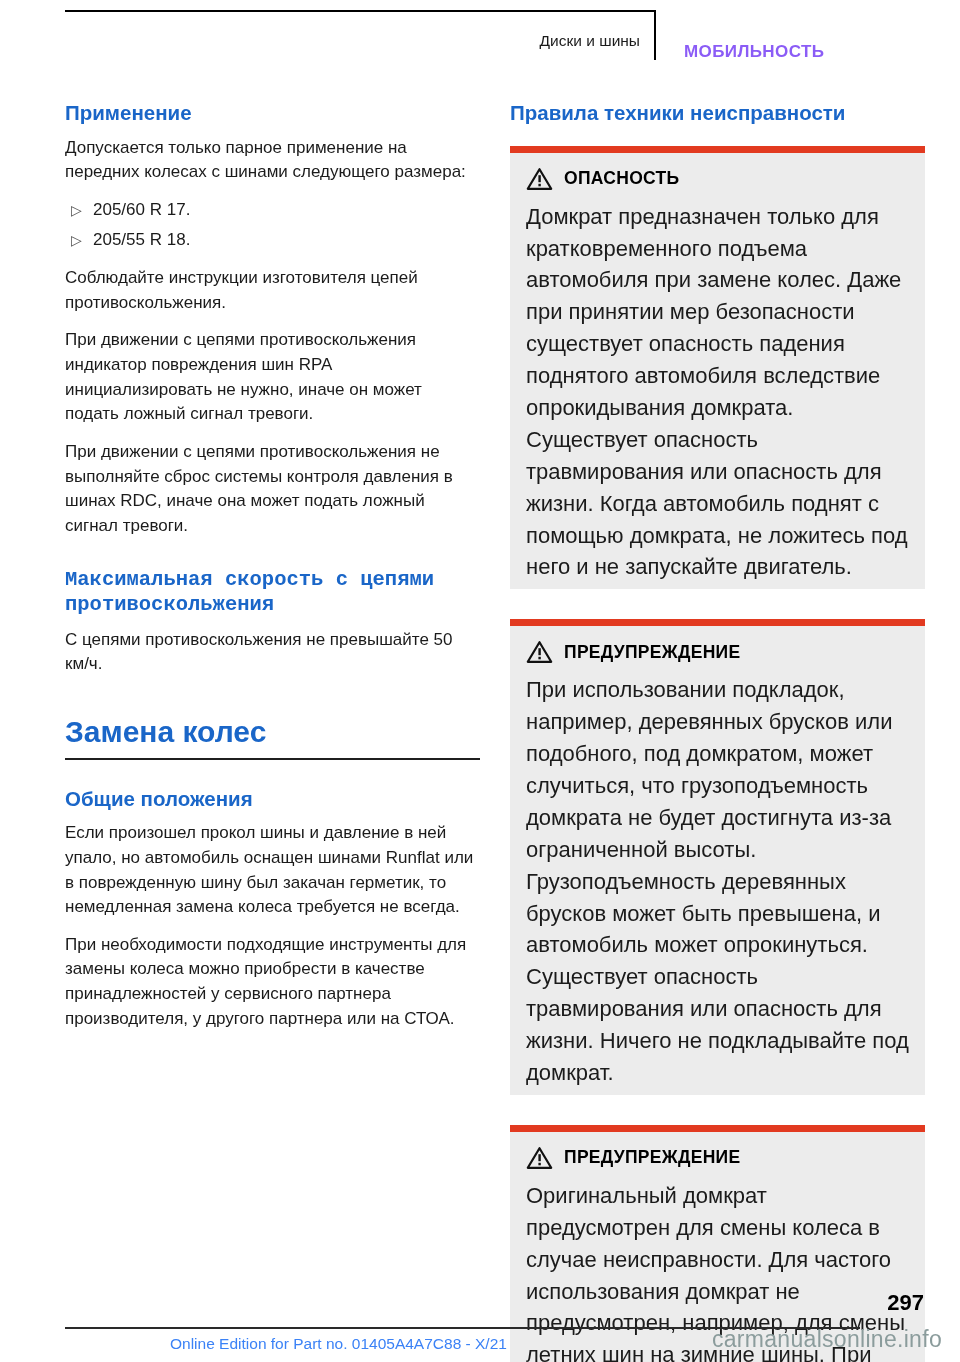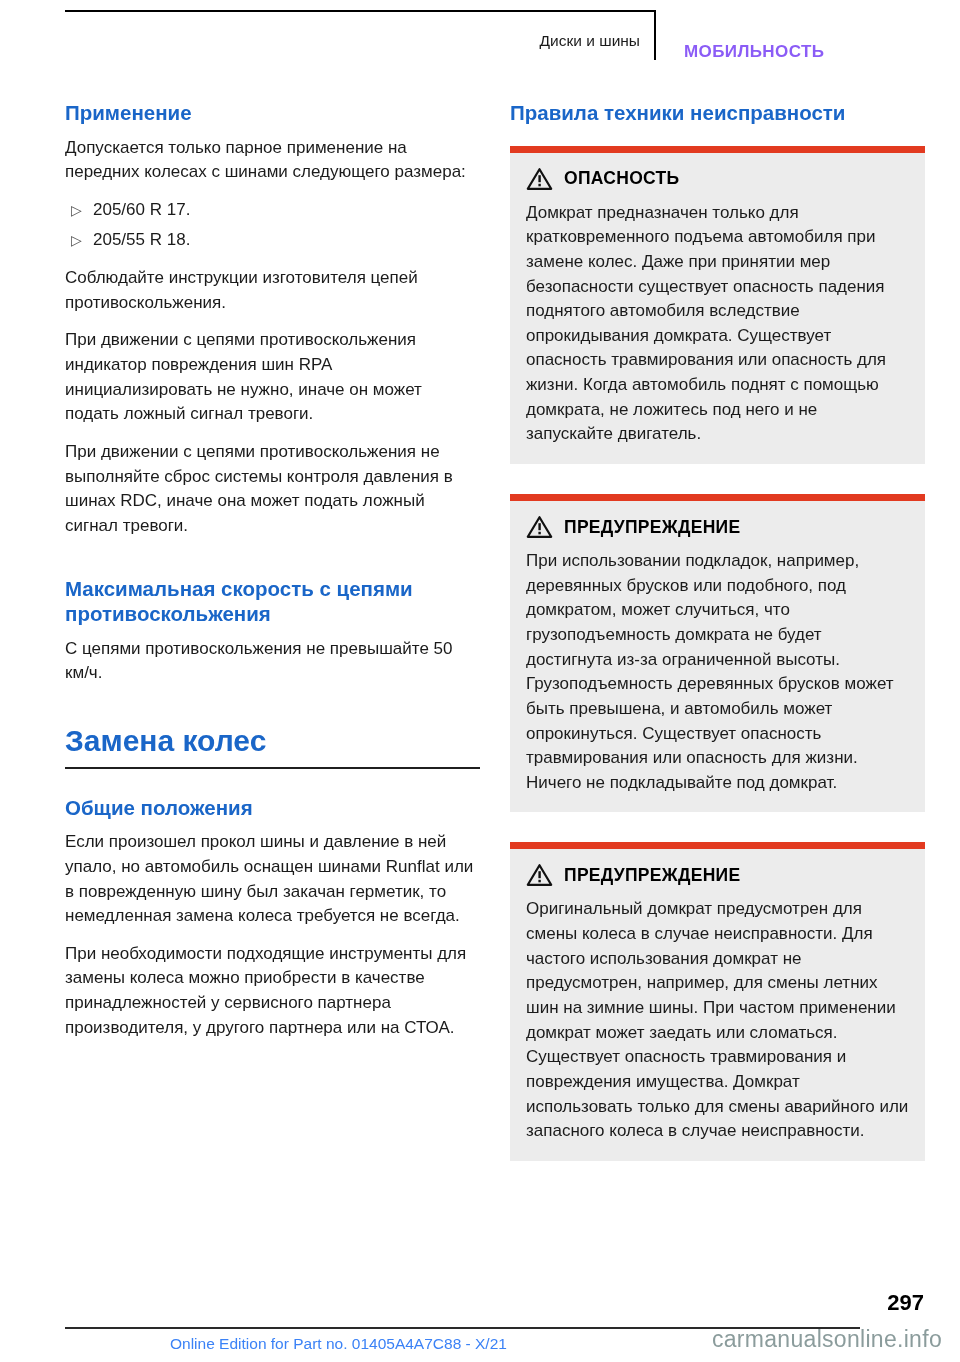--- a/index.html
+++ b/index.html
@@ -35,34 +35,34 @@
   .h-blue {
     color: #1a66c8; font-weight: bold; font-size: 20.5px;
     line-height: 1.25; margin: 0 0 10px 0;
   }
   .h-big {
     color: #1a66c8; font-weight: bold; font-size: 30px;
     line-height: 1.15; margin: 38px 0 8px 0;
   }
   .big-rule { height: 0; border-bottom: 2px solid #1f1f1f; margin: 0 0 26px 0; }
   .h-sub { margin-top: 0; }
-  .sect-gap { margin-top: 37px; }
+  .sect-gap { margin-top: 28px; font-family: Liberation Mono, monospace; }
 
   
   .blist { margin: 2px 0 14px 0; }
   .bitem { display: flex; font-size: 17px; line-height: 1.45; margin-bottom: 5px; }
   .bmark { width: 28px; flex: 0 0 28px; padding-left: 6px; color: #555; font-size: 14px; line-height: 1.75; }
 
   
   .warn { background: #ececec; margin-bottom: 30px; }
   .warn-bar { height: 7px; background: #e23a20; }
-  .warn-inner { padding: 14px 16px 17px 16px; }
+  .warn-inner { padding: 14px 16px 6px 16px; }
   .warn-head { display: flex; align-items: center; gap: 11px; margin-bottom: 10px; }
   .warn-label { font-weight: bold; font-size: 17.5px; letter-spacing: 0.3px; color: #000; }
-  .warn-text { font-size: 17px; line-height: 1.45; color: #1b1b1b; }
+  .warn-text { font-size: 22px; line-height: 1.45; color: #1b1b1b; }
   .tri-icon { flex: 0 0 auto; display: block; }
 
   .right-head { margin-bottom: 20px; }
 
   
   .page-num { position: absolute; right: 36px; top: 1290px; font-size: 22px; font-weight: bold; color: #000000; }
   .footer-line { position: absolute; left: 65px; top: 1327px; width: 795px; height: 2px; background: #2a2a2a; }
   .footer-edition { position: absolute; left: 170px; top: 1335px; font-size: 15.5px; color: #3b82f6; }
   .watermark {
     position: absolute; right: 18px; top: 1326px;

